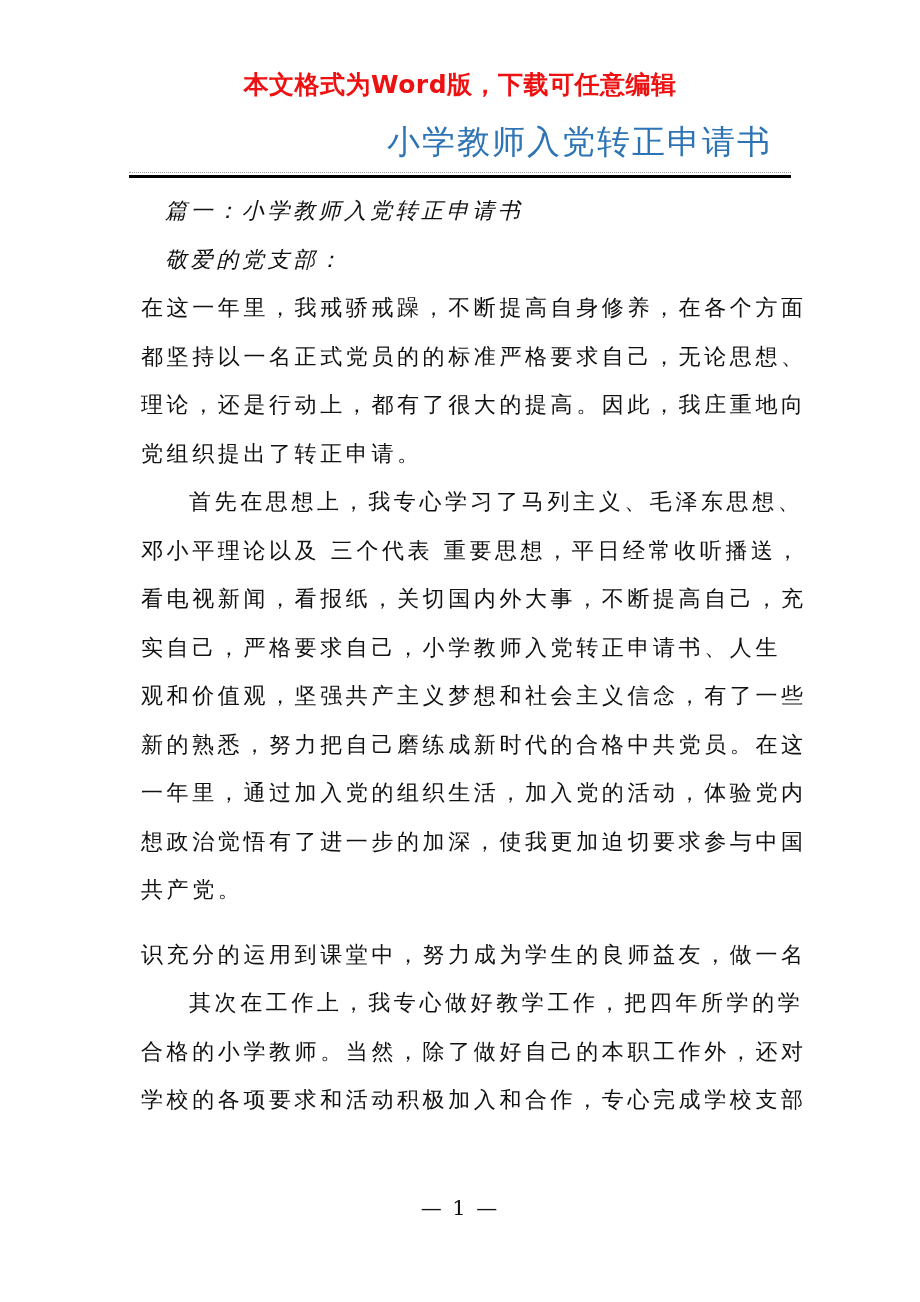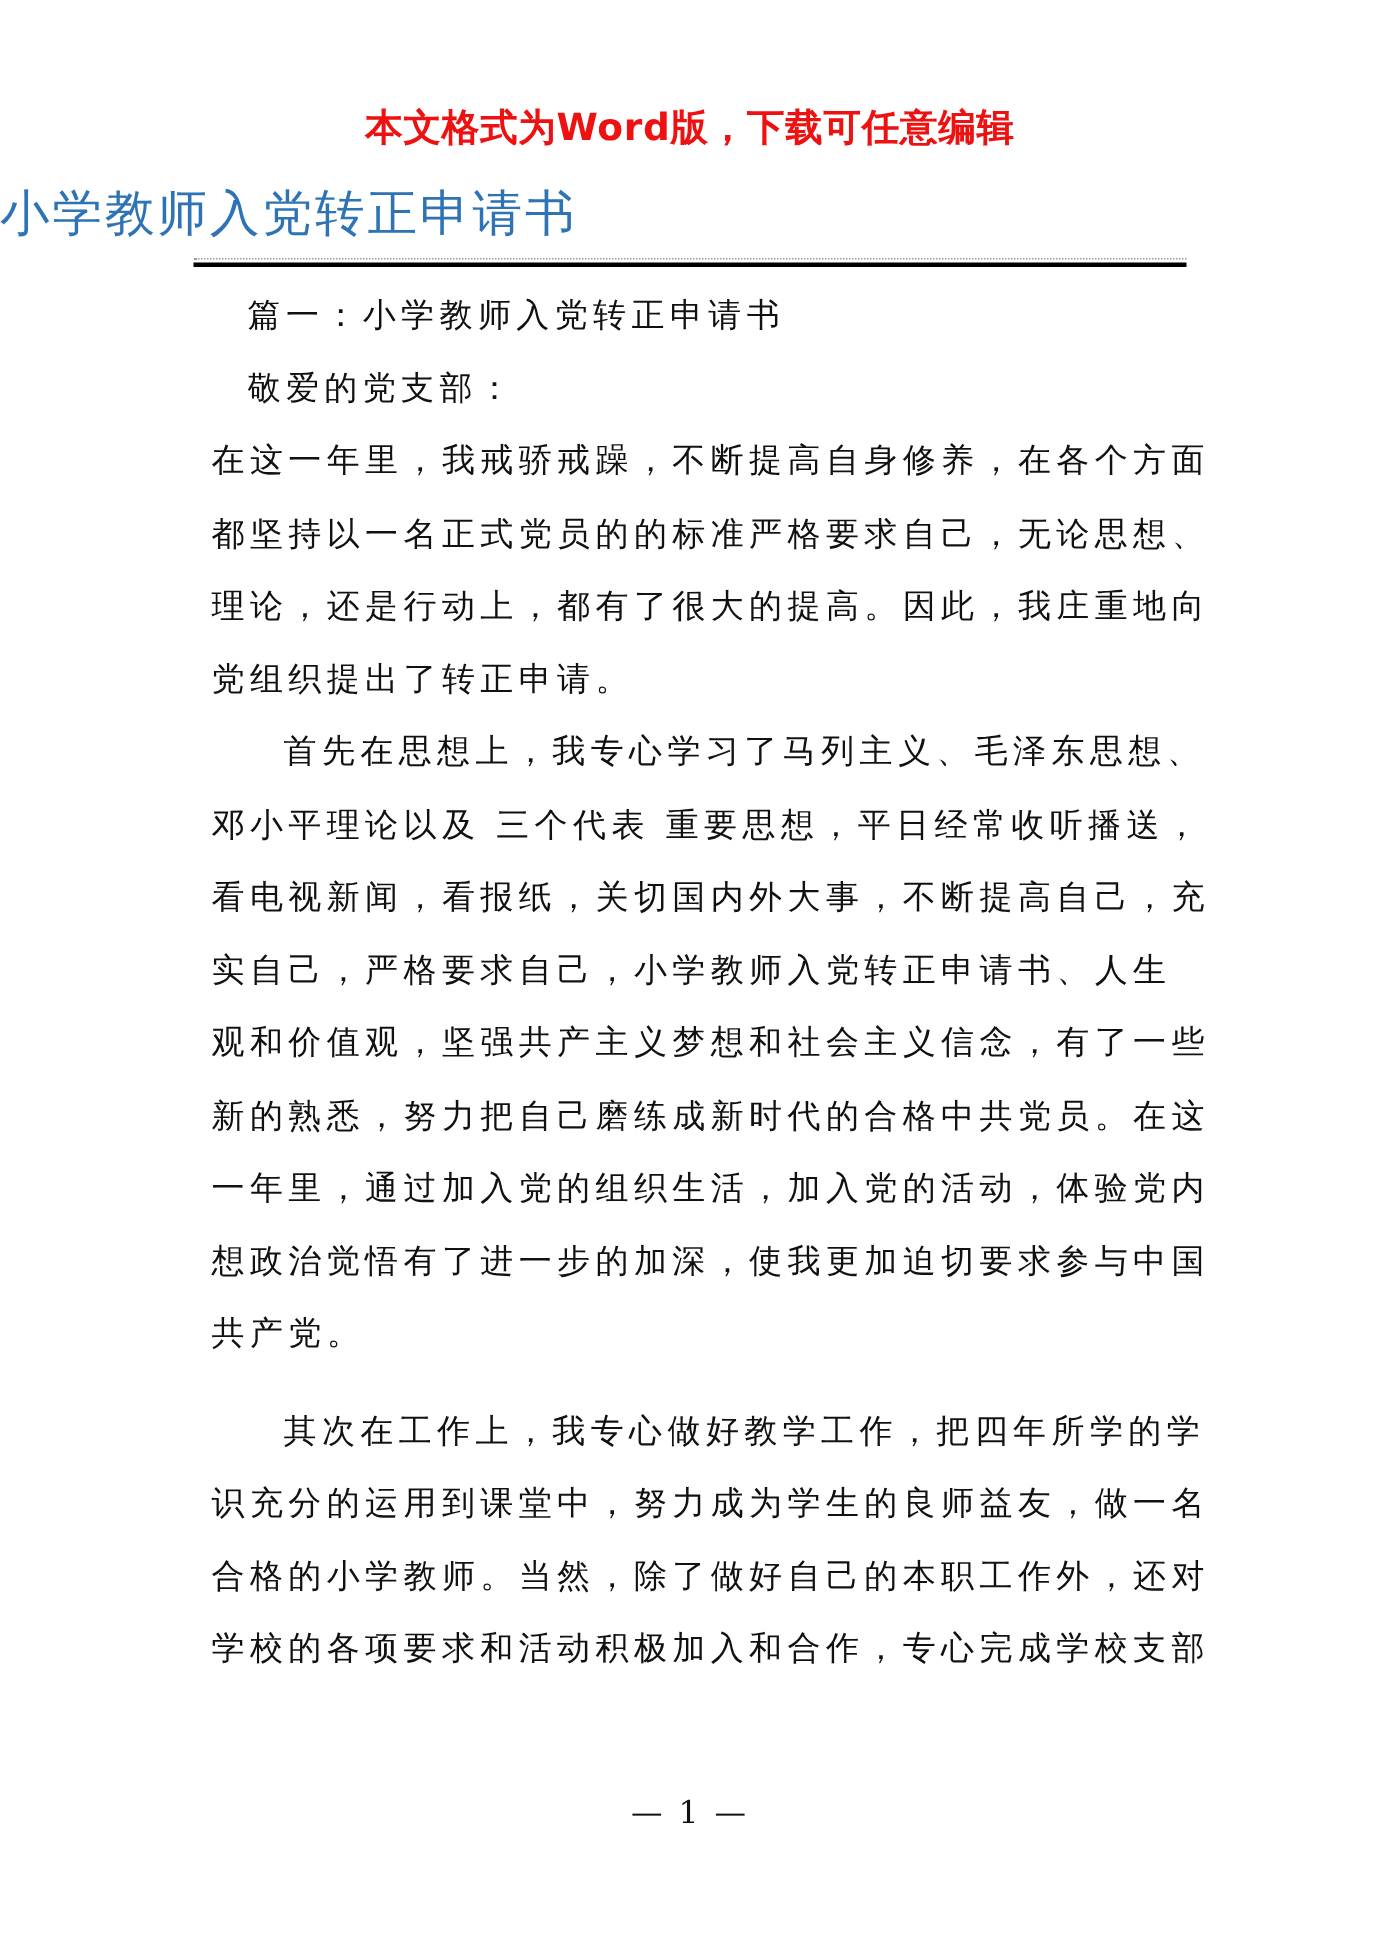--- a/index.html
+++ b/index.html
@@ -25,21 +25,21 @@
       font-weight: bold;
       font-size: 25px;
       color: #ee1111;
       letter-spacing: 0.5px;
     }
     .title {
       position: absolute;
       top: 120px;
       left: 0;
       width: 772px;
-      text-align: left;
+      text-align: right;
       font-family: "DejaVu Sans", "Liberation Sans", sans-serif;
       font-size: 33px;
       color: #2e74b5;
       letter-spacing: 2px;
     }
     .rule {
       position: absolute;
       top: 175px;
       left: 129px;
       width: 662px;
@@ -62,21 +62,21 @@
       width: 660px;
       font-size: 22px;
       line-height: 48.5px;
       letter-spacing: 3.6px;
     }
     .line {
       display: block;
       white-space: nowrap;
       height: 48.5px;
     }
-    .indent-small { padding-left: 24px; }
+    .indent-small { padding-left: 24px; font-style: italic; }
     .indent { padding-left: 48px; }
     .para-gap { height: 16px; }
     .page-number {
       position: absolute;
       top: 1196px;
       left: 0;
       width: 920px;
       text-align: center;
       font-size: 21px;
       letter-spacing: 2px;
@@ -110,21 +110,21 @@
       <span class="line">观和价值观，坚强共产主义梦想和社会主义信念，有了一些</span>
       <span class="line">新的熟悉，努力把自己磨练成新时代的合格中共党员。在这</span>
       <span class="line">一年里，通过加入党的组织生活，加入党的活动，体验党内</span>
       <span class="line">想政治觉悟有了进一步的加深，使我更加迫切要求参与中国</span>
       <span class="line">共产党。</span>
     </div>
 
     <div class="para-gap"></div>
 
     <div>
+      <span class="line">识充分的运用到课堂中，努力成为学生的良师益友，做一名</span>
       <span class="line indent">其次在工作上，我专心做好教学工作，把四年所学的学</span>
-      <span class="line">识充分的运用到课堂中，努力成为学生的良师益友，做一名</span>
       <span class="line">合格的小学教师。当然，除了做好自己的本职工作外，还对</span>
       <span class="line">学校的各项要求和活动积极加入和合作，专心完成学校支部</span>
     </div>
   </div>
 
   <div class="page-number">— 1 —</div>
 </div>
 
 </body></html>

